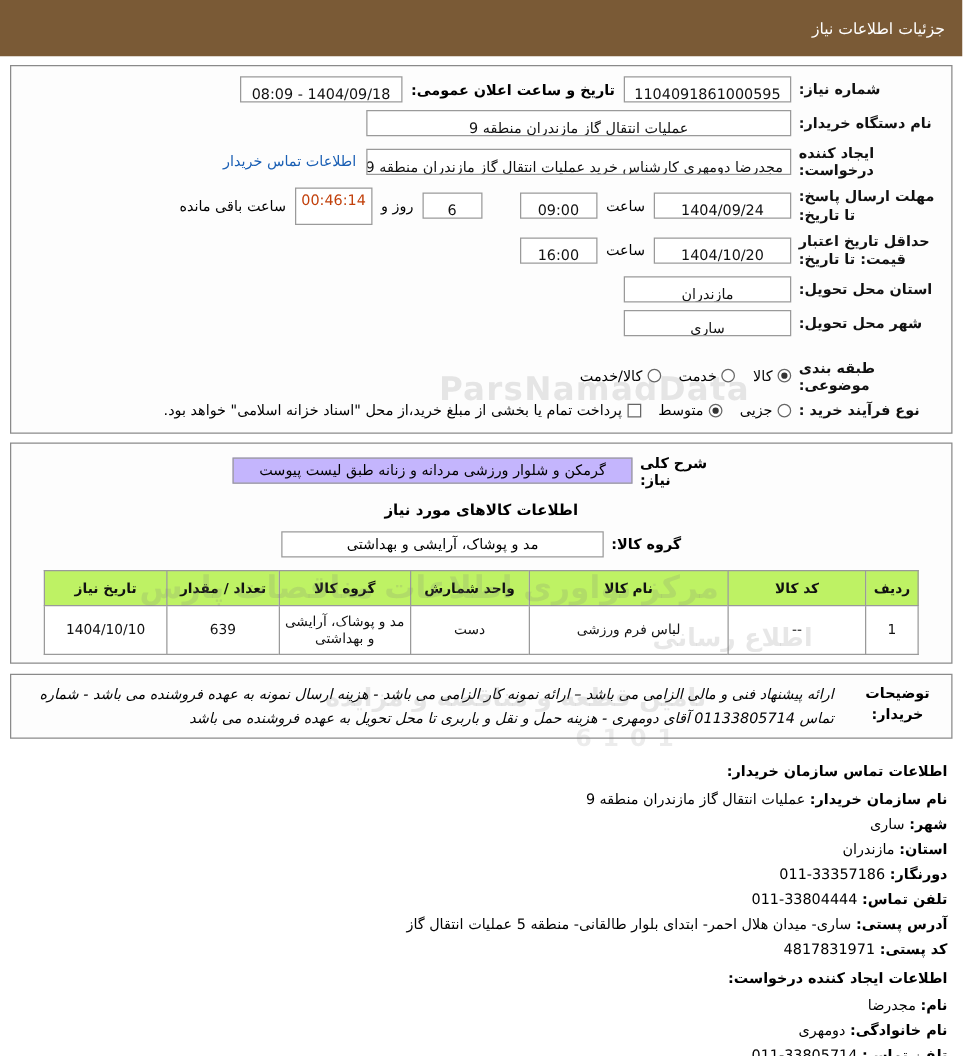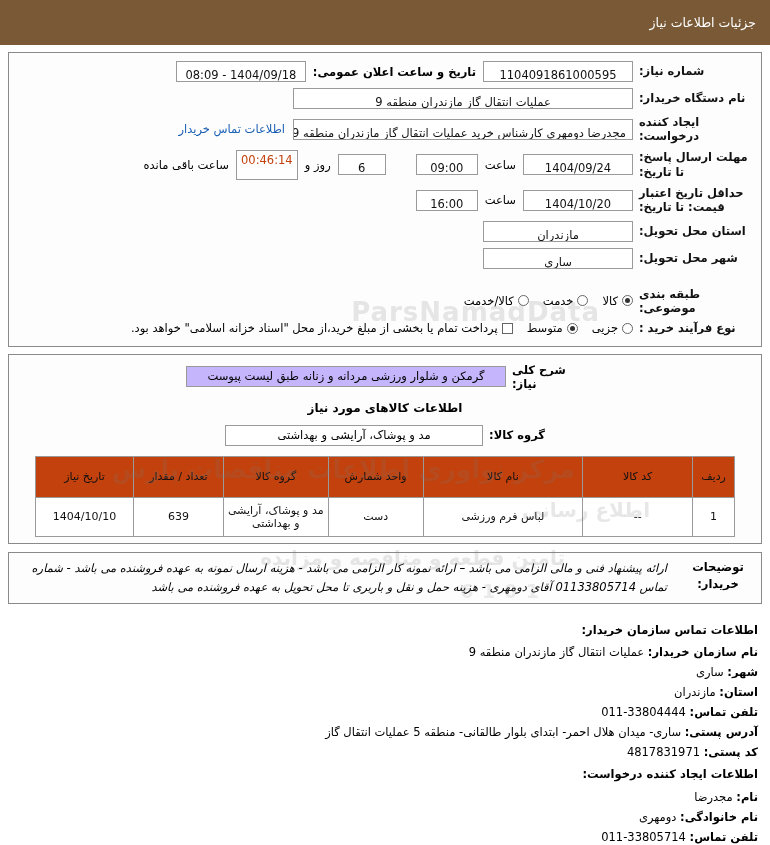--- a/index.html
+++ b/index.html
@@ -78,21 +78,21 @@
     height: 21px;
     line-height: 19px;
     padding: 4px 6px;
     font-size: 11.5px;
     text-align: center;
     color: #111;
     overflow: hidden;
     white-space: nowrap;
   }
   .fbox.w-long { width: 340px; }
-  .fbox.w-mid  { width: 150px; }
+  .fbox.w-mid  { width: 134px; }
   .fbox.w-date { width: 110px; }
   .fbox.w-time { width: 62px; }
   .fbox.w-num  { width: 48px; }
   .inline-label {
     font-weight: bold;
     font-size: 11.5px;
     padding: 0 7px;
     white-space: nowrap;
   }
   .inline-label.norm { font-weight: normal; }
@@ -198,24 +198,24 @@
   }
 
   
   table.items {
     width: 700px;
     margin: 0 auto;
     border-collapse: collapse;
     font-size: 11px;
   }
   table.items th {
-    background: #c2410c;
-    border: 1px solid #9a9a9a;
-    height: 41px;
-    font-weight: normal;
+    background: #bef264;
+    border: 1px solid #9a9a9a;
+    height: 28px;
+    font-weight: bold;
     font-size: 11px;
     color: #111;
   }
   table.items td {
     border: 1px solid #9a9a9a;
     text-align: center;
     font-size: 11px;
     padding: 6px 3px;
     background: #fff;
     color: #111;
@@ -417,20 +417,24 @@
   </div>
   <div>
     <b>شهر:</b>
     <span>ساری</span>
   </div>
   <div>
     <b>استان:</b>
     <span>مازندران</span>
   </div>
   <div>
+    <b>دورنگار:</b>
+    <span>33357186-011</span>
+  </div>
+  <div>
     <b>تلفن تماس:</b>
     <span>33804444-011</span>
   </div>
   <div>
     <b>آدرس پستی:</b>
     <span>ساری- میدان هلال احمر- ابتدای بلوار طالقانی- منطقه 5 عملیات انتقال گاز</span>
   </div>
   <div>
     <b>کد پستی:</b>
     <span>4817831971</span>

